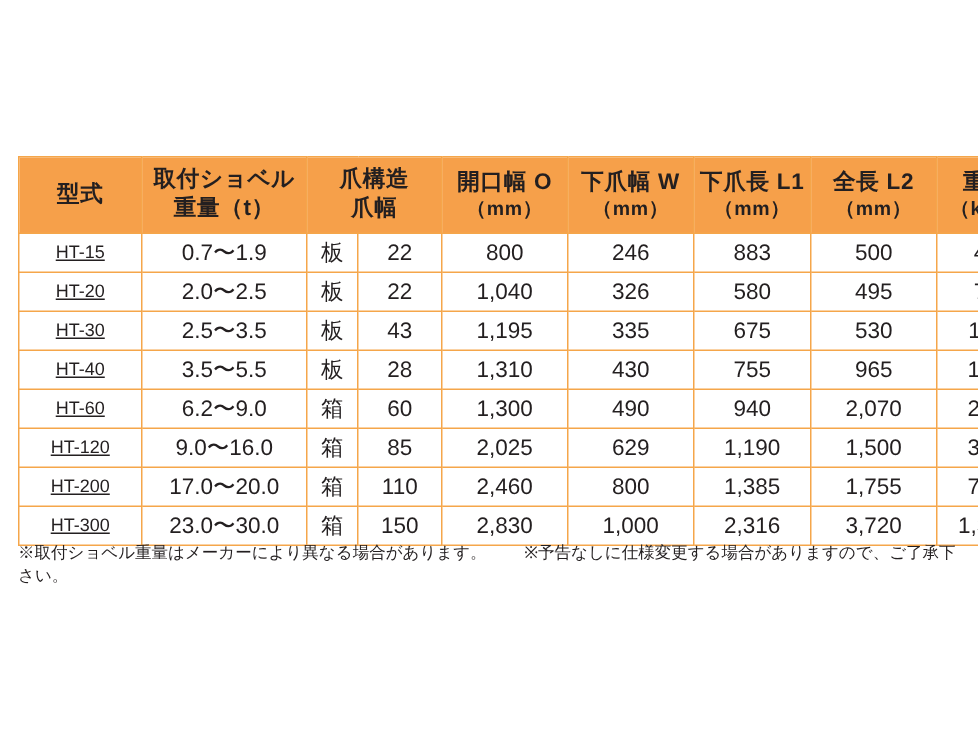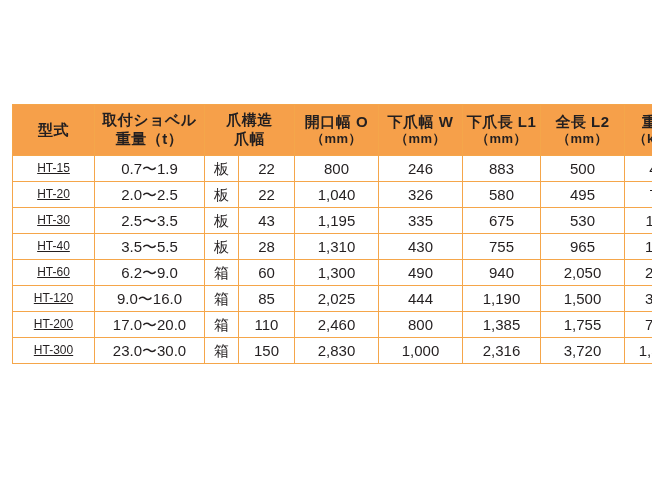--- a/index.html
+++ b/index.html
@@ -199,30 +199,30 @@
           <td>150</td>
         </tr>
         <tr>
           <td class="model">HT-60</td>
           <td>6.2〜9.0</td>
           <td class="kind">箱</td>
           <td>60</td>
           <td>1,300</td>
           <td>490</td>
           <td>940</td>
-          <td>2,050</td>
+          <td>2,070</td>
           <td>200</td>
         </tr>
         <tr>
           <td class="model">HT-120</td>
           <td>9.0〜16.0</td>
           <td class="kind">箱</td>
           <td>85</td>
           <td>2,025</td>
-          <td>444</td>
+          <td>629</td>
           <td>1,190</td>
           <td>1,500</td>
           <td>360</td>
         </tr>
         <tr>
           <td class="model">HT-200</td>
           <td>17.0〜20.0</td>
           <td class="kind">箱</td>
           <td>110</td>
           <td>2,460</td>
@@ -239,14 +239,18 @@
           <td>2,830</td>
           <td>1,000</td>
           <td>2,316</td>
           <td>3,720</td>
           <td>1,300</td>
         </tr>
       </tbody>
     </table>
   </div>
 
+  <div class="notes">
+    <span>※取付ショベル重量はメーカーにより異なる場合があります。</span>
+    <span class="n2">※予告なしに仕様変更する場合がありますので、ご了承下さい。</span>
+  </div>
 
 </div>
 
 </body></html>

